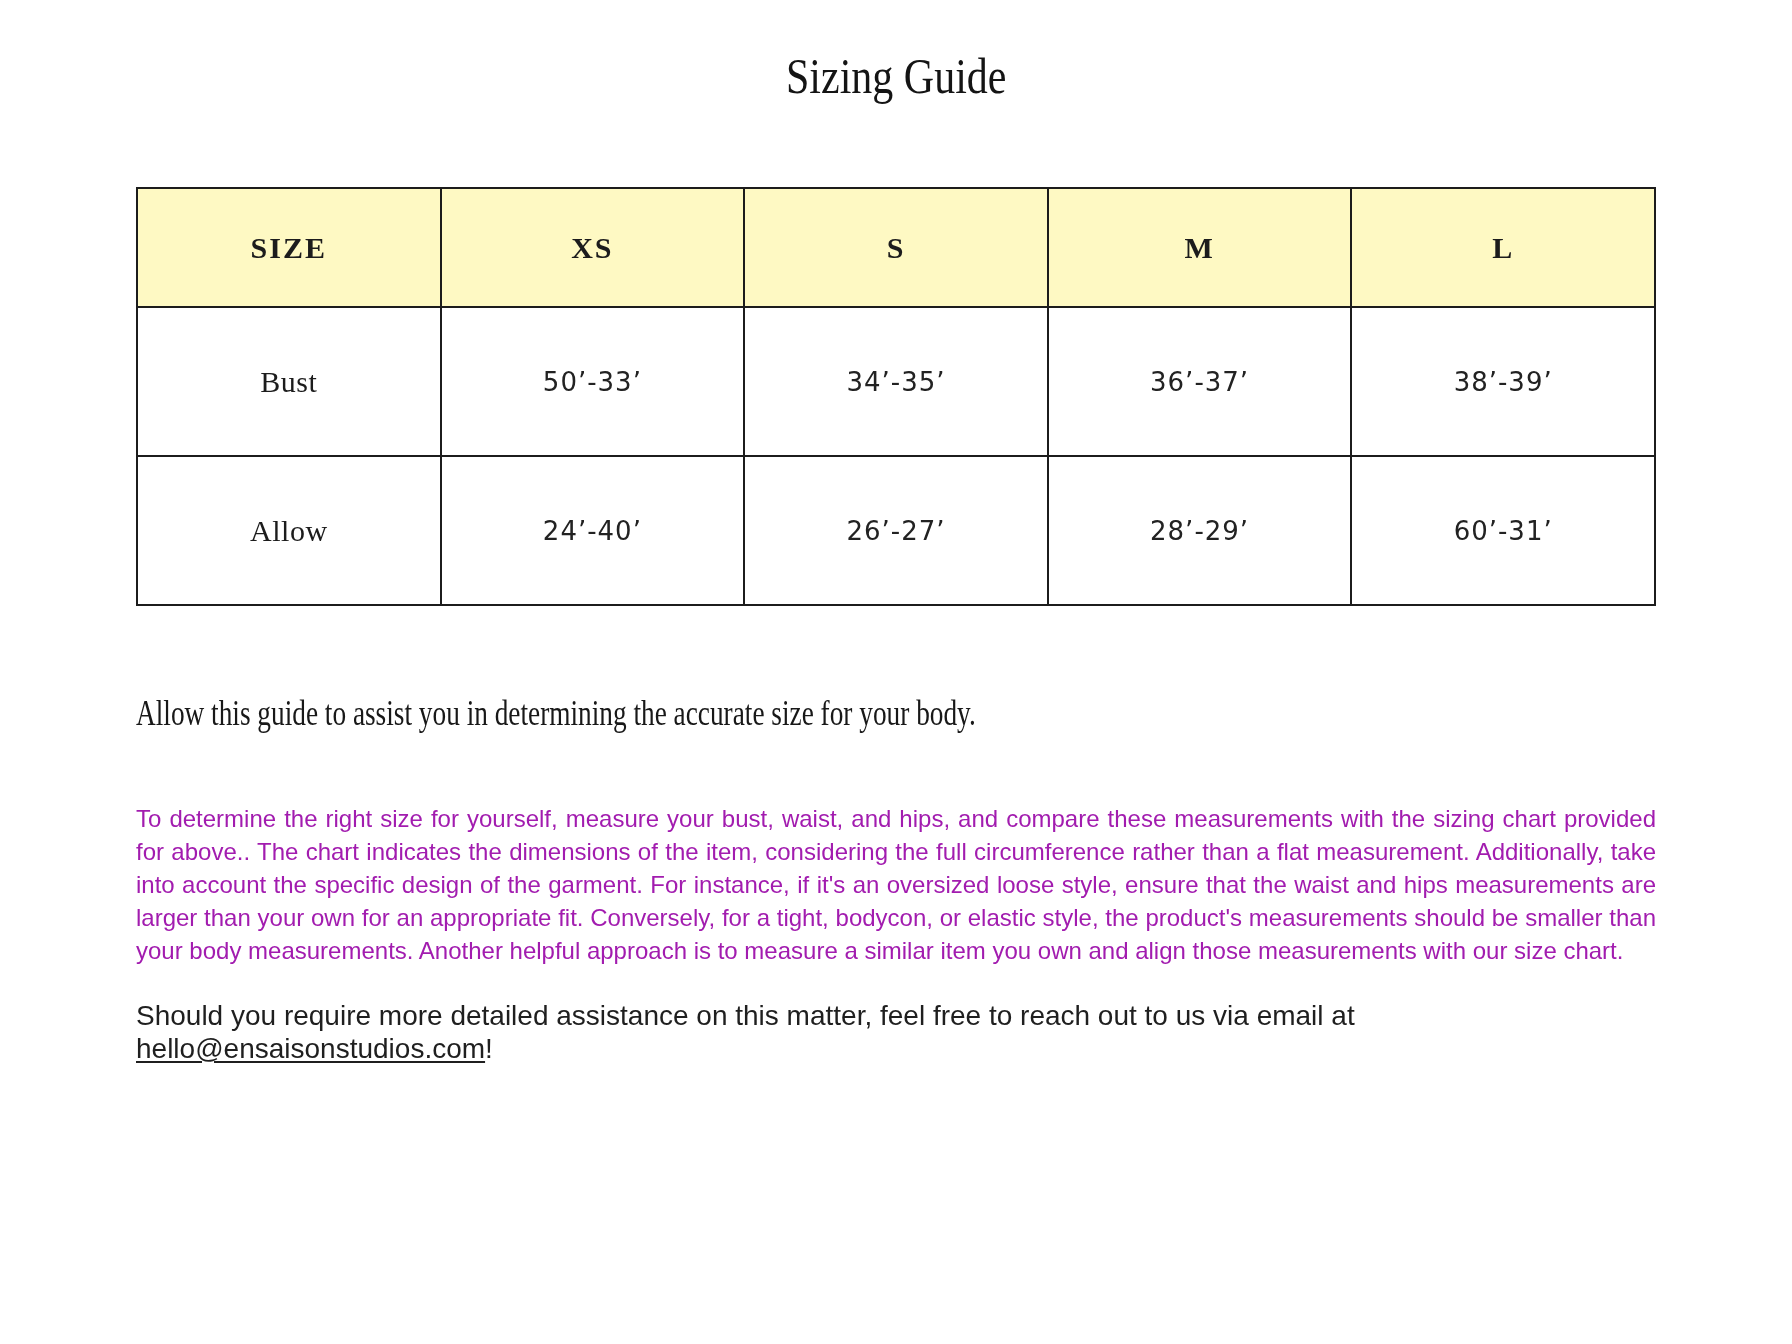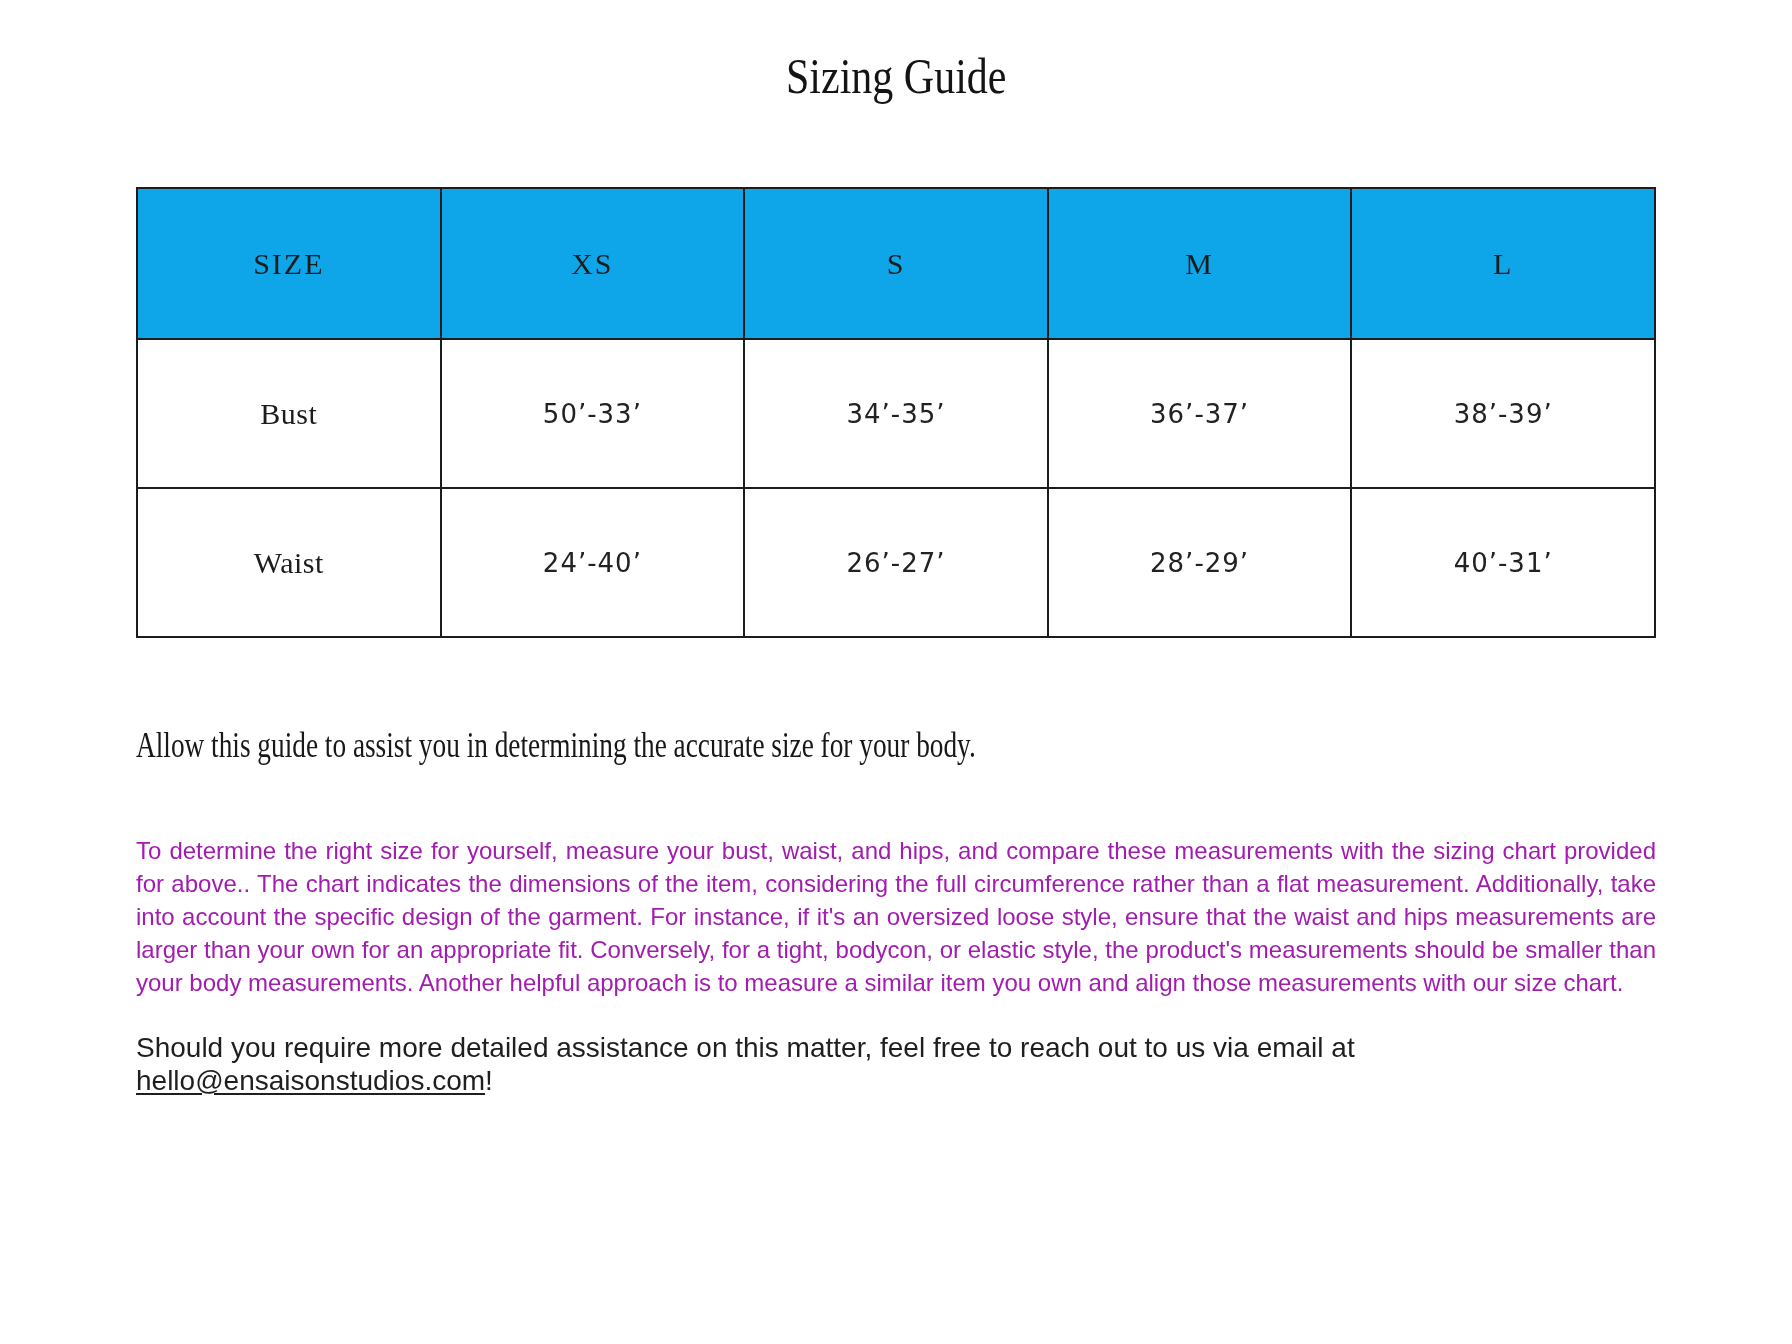--- a/index.html
+++ b/index.html
@@ -38,24 +38,24 @@
     table-layout: fixed;
     margin-top: 48px;
   }
   .size-table th, .size-table td {
     border: 2px solid #1c1c1c;
     text-align: center;
     vertical-align: middle;
     padding: 0;
   }
   .size-table thead th {
-    height: 151px;
-    background: #0ea5e9;
+    height: 119px;
+    background: #fef9c3;
     font-family: "Liberation Serif", serif;
-    font-weight: 400;
+    font-weight: 700;
     font-size: 30px;
     letter-spacing: 2px;
     color: #1c1c1c;
   }
   .size-table tbody th {
     height: 149px;
     background: #ffffff;
     font-family: "Liberation Serif", serif;
     font-weight: 400;
     font-size: 30px;
@@ -126,25 +126,25 @@
     </thead>
     <tbody>
       <tr>
         <th>Bust</th>
         <td>50’-33’</td>
         <td>34’-35’</td>
         <td>36’-37’</td>
         <td>38’-39’</td>
       </tr>
       <tr>
-        <th>Waist</th>
+        <th>Allow</th>
         <td>24’-40’</td>
         <td>26’-27’</td>
         <td>28’-29’</td>
-        <td>40’-31’</td>
+        <td>60’-31’</td>
       </tr>
     </tbody>
   </table>
 
   <div class="subheading-wrap">
     <h2 class="subheading">Allow this guide to assist you in determining the accurate size for your body.</h2>
   </div>
 
   <p class="paragraph">To determine the right size for yourself, measure your bust, waist, and hips, and compare these measurements with the sizing chart provided for above.. The chart indicates the dimensions of the item, considering the full circumference rather than a flat measurement. Additionally, take into account the specific design of the garment. For instance, if it's an oversized loose style, ensure that the waist and hips measurements are larger than your own for an appropriate fit. Conversely, for a tight, bodycon, or elastic style, the product's measurements should be smaller than your body measurements. Another helpful approach is to measure a similar item you own and align those measurements with our size chart.</p>
 

